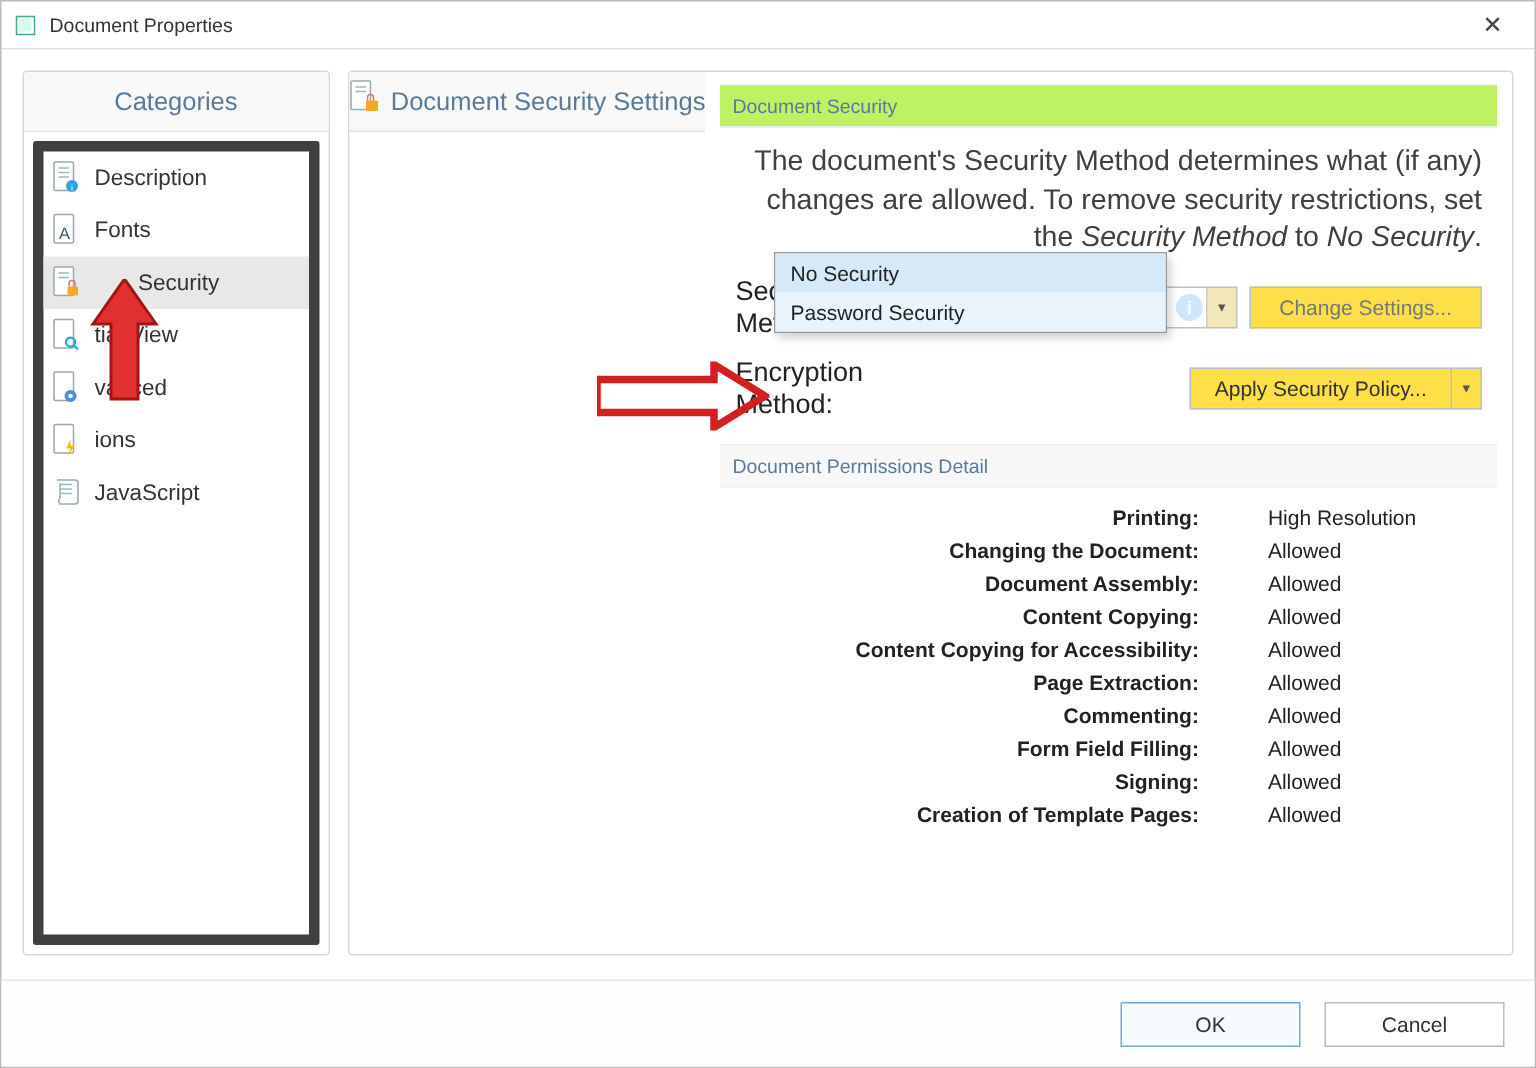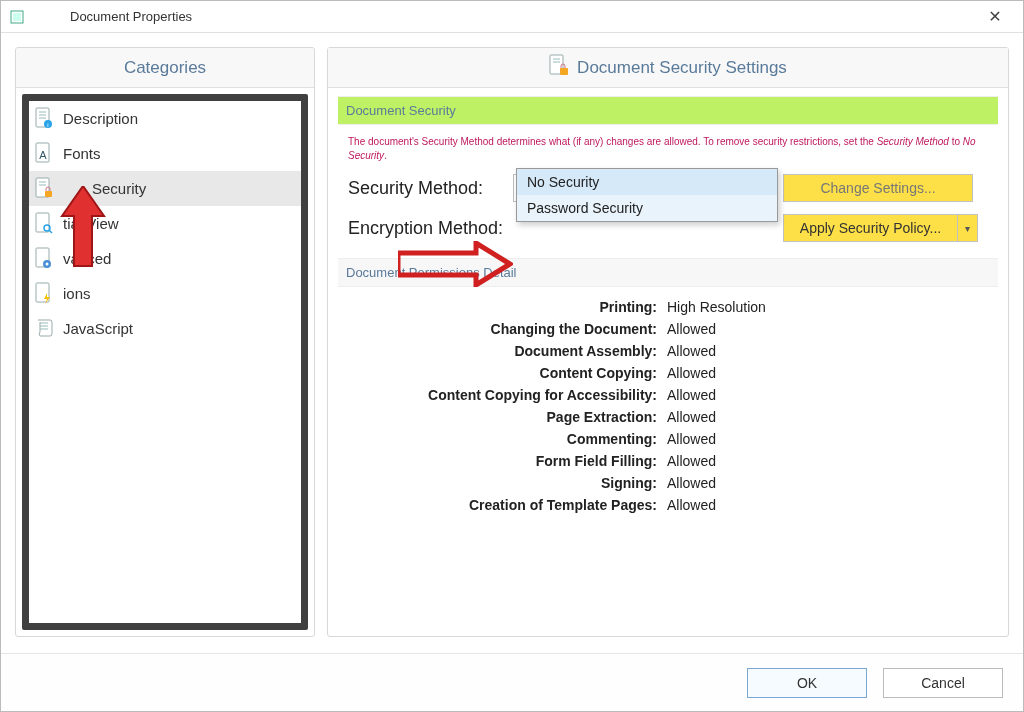--- a/index.html
+++ b/index.html
@@ -1,61 +1,61 @@
 <!DOCTYPE html>
 <html><head>
 <meta charset="utf-8">
 <style>
 * { box-sizing: border-box; margin: 0; padding: 0; font-family: "Segoe UI", Tahoma, sans-serif; }
 body { background: #f0f0f0; width: 1024px; height: 712px; overflow: hidden; position: relative; }
 
 .dialog { position: absolute; left: 0; top: 0; width: 1024px; height: 712px; background: #fff; border: 1px solid #bbb; }
 
-.titlebar { height: 32px; display: flex; align-items: center; padding: 0 8px; border-bottom: 1px solid #e0e0e0; gap: 37px; }
+.titlebar { height: 32px; display: flex; align-items: center; padding: 0 8px; border-bottom: 1px solid #e0e0e0; }
 .titlebar .app-icon { width: 16px; height: 16px; margin-right: 8px; display: inline-block; }
 .titlebar .title { font-size: 13px; color: #333; flex: 1; }
 .titlebar .close { width: 40px; text-align: center; font-size: 16px; color: #444; cursor: pointer; }
 
 .content { position: absolute; top: 32px; left: 0; right: 0; bottom: 60px; padding: 14px; display: flex; gap: 12px; }
 
 .left-panel { width: 300px; border: 1px solid #d8d8d8; border-radius: 3px; display: flex; flex-direction: column; background: #fff; }
 .panel-header { background: #f8f8f8; height: 40px; display: flex; align-items: center; justify-content: center; border-bottom: 1px solid #e0e0e0; border-top-left-radius: 3px; border-top-right-radius: 3px; text-align: right; }
 .panel-header .label { color: #5a7a9a; font-size: 17px; }
 
 .cat-list { flex: 1; border: 7px solid #404040; margin: 6px; border-radius: 2px; background: #fff; }
 .cat-item { display: flex; align-items: center; height: 35px; padding: 0 6px; font-size: 15px; color: #333; cursor: pointer; }
 .cat-item.selected { background: #e8e8e8; gap: 29px; }
 .cat-item .doc-icon { width: 22px; height: 24px; margin-right: 6px; position: relative; }
 
-.right-panel { flex: 1; border: 1px solid #d8d8d8; border-radius: 3px; background: #fff; display: flex; flex-direction: column; }
+.right-panel { flex: 1; border: 1px solid #d8d8d8; border-radius: 3px; background: #fff; display: flex; flex-direction: row; }
 .right-header { background: #f8f8f8; height: 40px; display: flex; align-items: center; justify-content: center; gap: 8px; border-bottom: 1px solid #e0e0e0; }
 .right-header .label { color: #5a7a9a; font-size: 17px; }
 
 .right-body { position: relative; flex: 1; padding: 8px 10px 10px 10px; overflow: hidden; }
 
 .group-title { font-size: 13px; color: #5a7a9a; background: #bef264; padding: 6px 8px; border-top: 1px solid #eee; border-bottom: 1px solid #eee; }
 .group-body { padding: 10px 10px 16px 10px; }
-.desc { font-size: 10px; color: #be185d; line-height: 1.35; }
+.desc { font-size: 19px; color: #404040; line-height: 1.35; text-align: right; }
 .desc .em { font-style: italic; }
 
 .form-row { display: flex; align-items: center; margin-top: 12px; }
 .form-label { width: 165px; padding-right: 8px; font-size: 18px; color: #222; }
 .dropdown { display: flex; align-items: center; border: 1px solid #bfbfbf; height: 28px; background: #fff; }
 .dropdown.sm { width: 260px; }
 .dropdown .val { flex: 1; padding: 0 8px; font-size: 14px; color: #222; }
 .dropdown .info { width: 18px; height: 18px; border-radius: 50%; background: #cfe6fb; color: #fff; text-align: center; font-size: 12px; line-height: 18px; margin-right: 2px; font-weight: bold; }
 .dropdown .arrow-btn { width: 20px; height: 26px; background: #f2e7b8; border-left: 1px solid #ccc; display: flex; align-items: center; justify-content: center; font-size: 10px; color: #555; }
 .btn { height: 28px; padding: 0 14px; font-size: 14px; background: #fde047; border: 1px solid #c0c0c0; color: #777; display: flex; align-items: center; justify-content: center; cursor: pointer; }
 .btn.policy { color: #333; min-width: 175px; justify-content: center; }
 .btn.arrow { width: 20px; padding: 0; font-size: 10px; color: #555; border-left: none; }
 
 .perm-section-title { font-size: 13px; color: #5a7a9a; background: #f7f7f7; padding: 6px 8px; border-top: 1px solid #eee; border-bottom: 1px solid #eee; }
 
 .perm-list { padding: 12px 20px 10px 10px; }
-.perm-row { display: flex; align-items: flex-end; margin-bottom: 6px; font-size: 14px; }
+.perm-row { display: flex; align-items: flex-end; margin-bottom: 6px; font-size: 14px; gap: 36px; }
 .perm-row .k { width: 315px; text-align: right; color: #222; font-weight: 600; padding-right: 6px; }
 .perm-row .v { color: #222; margin-left: 4px; }
 
 
 .popup { position: absolute; left: 515px; top: 167px; width: 262px; background: #fff; border: 1px solid #9a9a9a; box-shadow: 2px 3px 6px rgba(0,0,0,0.2); }
 .popup .opt { padding: 5px 10px; font-size: 14px; color: #222; cursor: pointer; }
 .popup .opt.sel { background: #d6e9f8; }
 .popup .opt.hov { background: #e9f3fb; }
 
 

